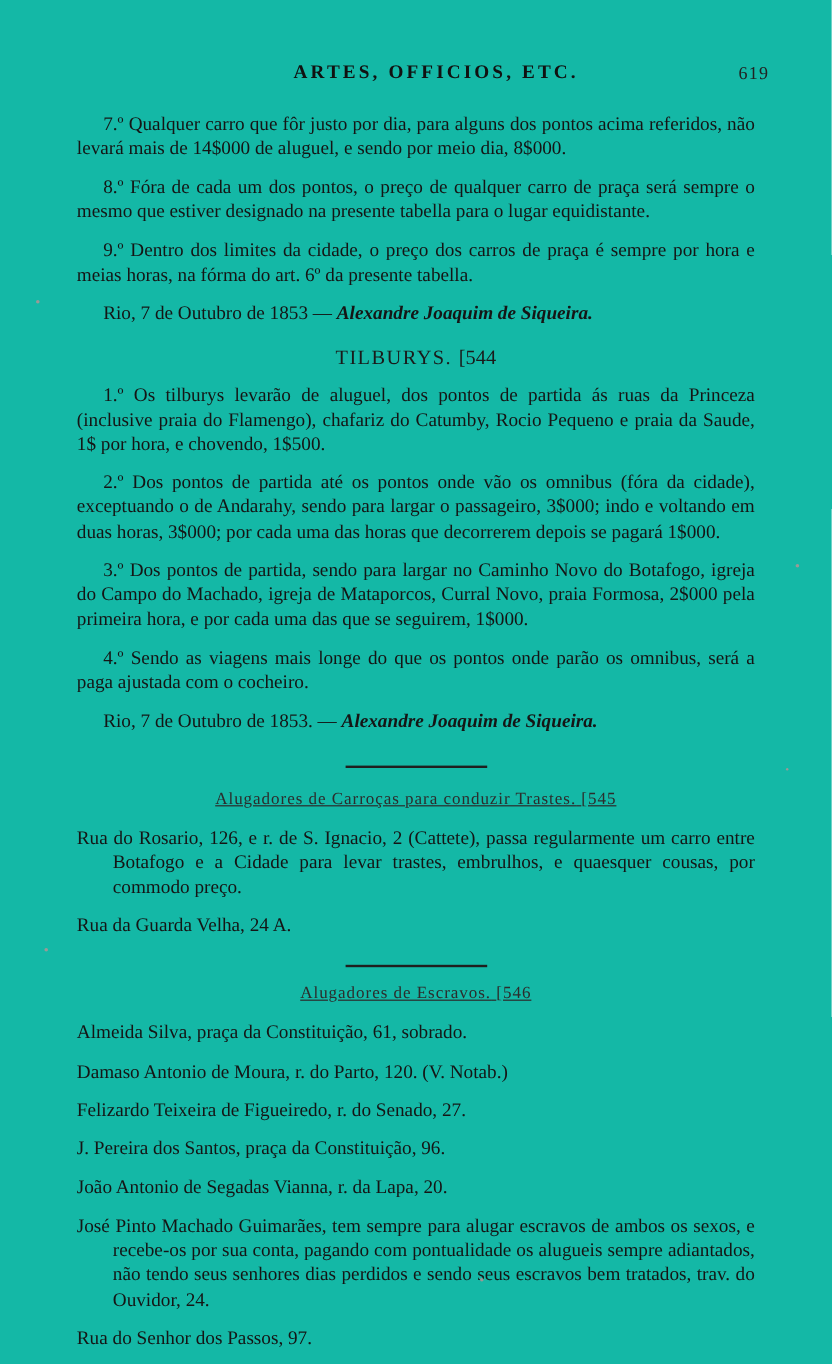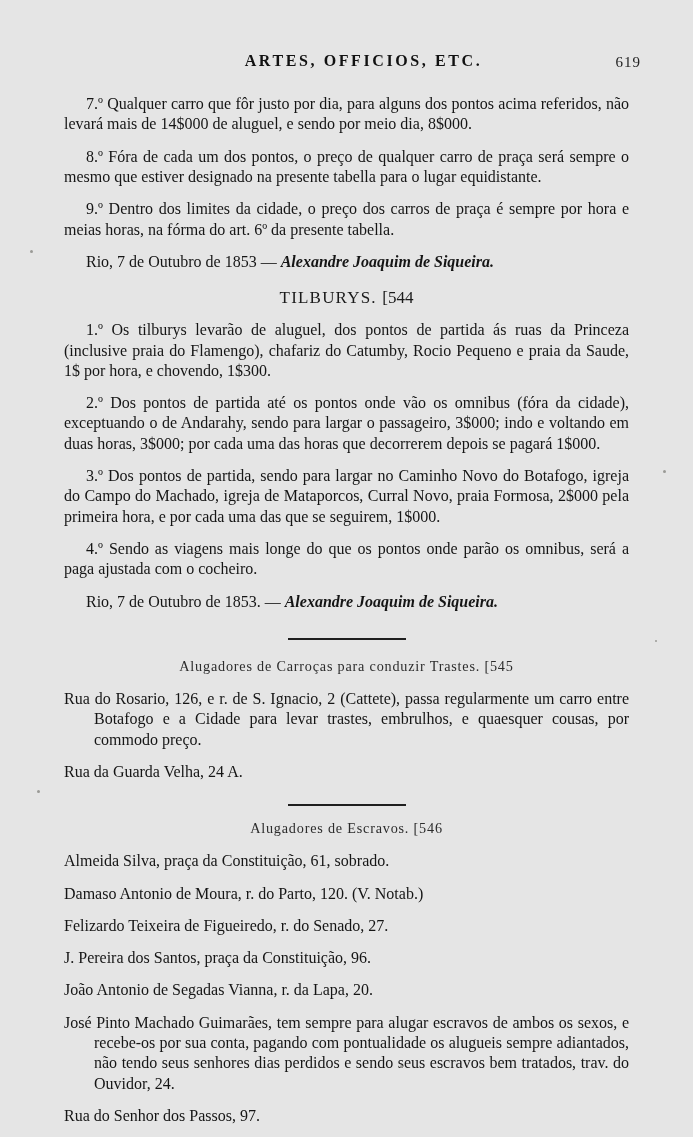--- a/index.html
+++ b/index.html
@@ -12,21 +12,21 @@
     background: #ffffff;
     font-family: "Liberation Serif", serif;
     color: #1a1a1a;
   }
   .page {
     position: relative;
     width: 693px;
     height: 1137px;
     box-sizing: border-box;
     padding: 52px 52px 20px 52px;
-    background: #e5e5e5;
+    background: #14b8a6;
   }
   .running-head {
     display: flex;
     align-items: baseline;
     justify-content: center;
     position: relative;
     margin: 0 0 22px 0;
     height: 20px;
   }
   .running-title {
@@ -69,20 +69,21 @@
   }
   .sec-title .num {
     letter-spacing: 0;
   }
   .sub-head {
     text-align: center;
     font-size: 14.2px;
     letter-spacing: 0.8px;
     margin: 10px 0 14px 0;
     color: #2c2c2c;
+    text-decoration: underline;
   }
   .rule {
     width: 118px;
     height: 2px;
     background: #1f1f1f;
     margin: 26px auto 18px auto;
   }
   .rule.tight {
     margin: 22px auto 14px auto;
   }
@@ -119,21 +120,21 @@
     <p class="indent">9.º Dentro dos limites da cidade, o preço dos carros de praça é sempre por hora e meias horas, na fórma do art. 6º da presente tabella.</p>
     <p class="indent"><span>Rio, 7 de Outubro de 1853 — </span><span class="italic">Alexandre Joaquim de Siqueira.</span></p>
   </div>
 
   <div class="sec-title">
     <span>TILBURYS.</span>
     <span class="num">[544</span>
   </div>
 
   <div>
-    <p class="indent">1.º Os tilburys levarão de aluguel, dos pontos de partida ás ruas da Princeza (inclusive praia do Flamengo), chafariz do Catumby, Rocio Pequeno e praia da Saude, 1$ por hora, e chovendo, 1$300.</p>
+    <p class="indent">1.º Os tilburys levarão de aluguel, dos pontos de partida ás ruas da Princeza (inclusive praia do Flamengo), chafariz do Catumby, Rocio Pequeno e praia da Saude, 1$ por hora, e chovendo, 1$500.</p>
     <p class="indent">2.º Dos pontos de partida até os pontos onde vão os omnibus (fóra da cidade), exceptuando o de Andarahy, sendo para largar o passageiro, 3$000; indo e voltando em duas horas, 3$000; por cada uma das horas que decorrerem depois se pagará 1$000.</p>
     <p class="indent">3.º Dos pontos de partida, sendo para largar no Caminho Novo do Botafogo, igreja do Campo do Machado, igreja de Mataporcos, Curral Novo, praia Formosa, 2$000 pela primeira hora, e por cada uma das que se seguirem, 1$000.</p>
     <p class="indent">4.º Sendo as viagens mais longe do que os pontos onde parão os omnibus, será a paga ajustada com o cocheiro.</p>
     <p class="indent"><span>Rio, 7 de Outubro de 1853. — </span><span class="italic">Alexandre Joaquim de Siqueira.</span></p>
   </div>
 
   <div class="rule"></div>
 
   <div class="sub-head">
     <span>Alugadores de Carroças para conduzir Trastes.</span>

